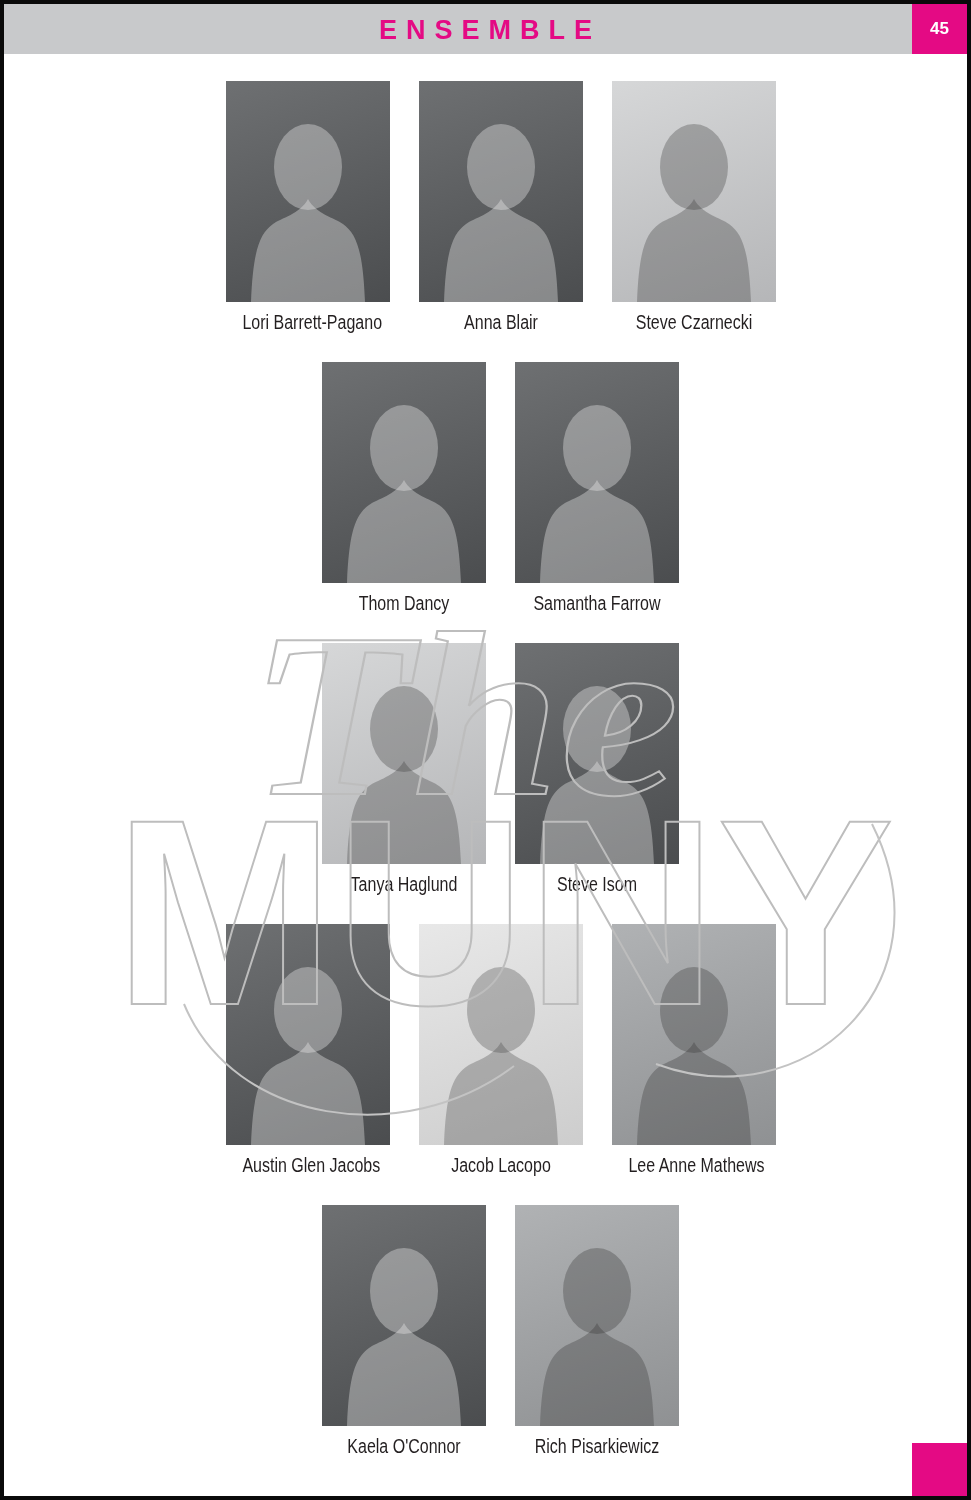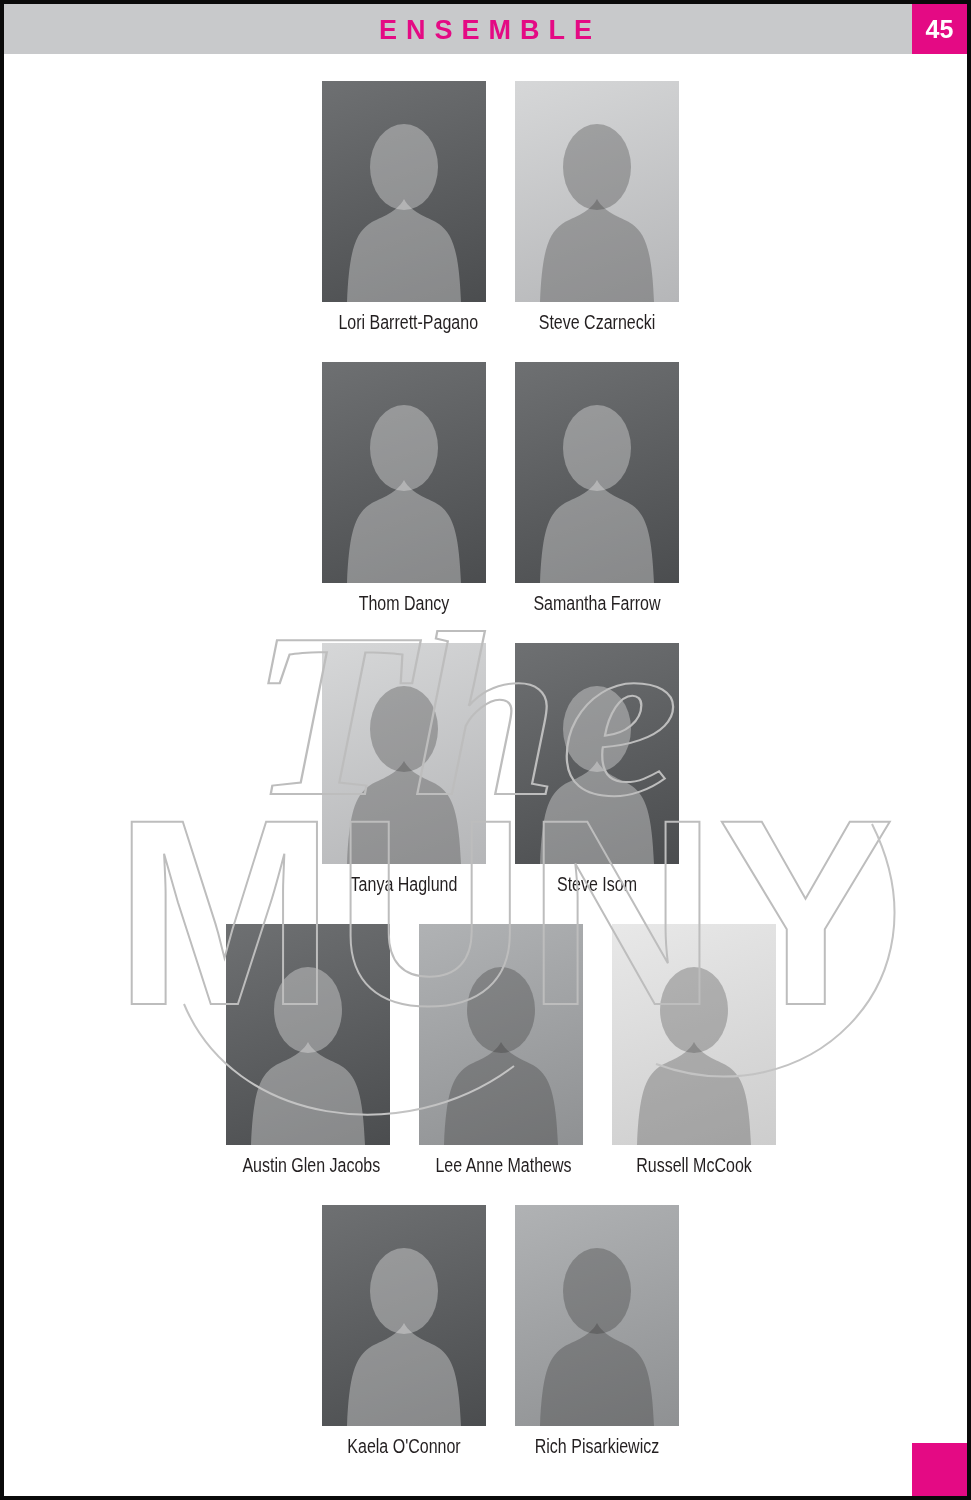--- a/index.html
+++ b/index.html
@@ -24,21 +24,21 @@
     position:absolute; left:0; right:-55px; top:0;
     margin:0; height:50px; line-height:52px;
     text-align:center;
     font-size:27px; font-weight:bold;
     letter-spacing:9px; padding-left:9px;
     color:#e40a84;
   }
   .page-number-box {
     width:55px; height:50px; background:#e40a84;
     display:flex; align-items:center; justify-content:center;
-    font-size:25px; font-weight:bold; color:#ffffff;
+    font-size:17px; font-weight:bold; color:#ffffff;
   }
 
   
   .grid { position:absolute; top:77px; left:0; right:0; z-index:1; }
   .row {
     display:flex; justify-content:center; gap:29px;
     margin:0 0 28px 30px; 
   }
   .card { width:164px; margin:0; }
   .photo {
@@ -111,20 +111,29 @@
       <figure class="card">
         <div class="photo t1">
           <svg viewBox="0 0 164 221" aria-hidden="true">
               <ellipse class="sil" cx="82" cy="86" rx="34" ry="43"></ellipse>
               <path class="sil" d="M82,118 c-8,15 -27,19 -35,25 c-14,10 -20,28 -22,78 l114,0 c-2,-50 -8,-68 -22,-78 c-8,-6 -27,-10 -35,-25 z"></path>
             </svg>
         </div>
         <figcaption class="name">Lori Barrett-Pagano</figcaption>
       </figure>
       <figure class="card">
+        <div class="photo t1">
+          <svg viewBox="0 0 164 221" aria-hidden="true">
+              <ellipse class="sil" cx="82" cy="86" rx="34" ry="43"></ellipse>
+              <path class="sil" d="M82,118 c-8,15 -27,19 -35,25 c-14,10 -20,28 -22,78 l114,0 c-2,-50 -8,-68 -22,-78 c-8,-6 -27,-10 -35,-25 z"></path>
+            </svg>
+        </div>
+        <figcaption class="name">Anna Blair</figcaption>
+      </figure>
+      <figure class="card">
         <div class="photo t4">
           <svg viewBox="0 0 164 221" aria-hidden="true">
               <ellipse class="sil" cx="82" cy="86" rx="34" ry="43"></ellipse>
               <path class="sil" d="M82,118 c-8,15 -27,19 -35,25 c-14,10 -20,28 -22,78 l114,0 c-2,-50 -8,-68 -22,-78 c-8,-6 -27,-10 -35,-25 z"></path>
             </svg>
         </div>
         <figcaption class="name">Steve Czarnecki</figcaption>
       </figure>
     </div>
 
@@ -174,36 +183,36 @@
       <figure class="card">
         <div class="photo t1">
           <svg viewBox="0 0 164 221" aria-hidden="true">
               <ellipse class="sil" cx="82" cy="86" rx="34" ry="43"></ellipse>
               <path class="sil" d="M82,118 c-8,15 -27,19 -35,25 c-14,10 -20,28 -22,78 l114,0 c-2,-50 -8,-68 -22,-78 c-8,-6 -27,-10 -35,-25 z"></path>
             </svg>
         </div>
         <figcaption class="name">Austin Glen Jacobs</figcaption>
       </figure>
       <figure class="card">
+        <div class="photo t2">
+          <svg viewBox="0 0 164 221" aria-hidden="true">
+              <ellipse class="sil" cx="82" cy="86" rx="34" ry="43"></ellipse>
+              <path class="sil" d="M82,118 c-8,15 -27,19 -35,25 c-14,10 -20,28 -22,78 l114,0 c-2,-50 -8,-68 -22,-78 c-8,-6 -27,-10 -35,-25 z"></path>
+            </svg>
+        </div>
+        <figcaption class="name">Jacob Lacopo</figcaption>
+      </figure>
+      <figure class="card">
         <div class="photo t3">
           <svg viewBox="0 0 164 221" aria-hidden="true">
               <ellipse class="sil" cx="82" cy="86" rx="34" ry="43"></ellipse>
               <path class="sil" d="M82,118 c-8,15 -27,19 -35,25 c-14,10 -20,28 -22,78 l114,0 c-2,-50 -8,-68 -22,-78 c-8,-6 -27,-10 -35,-25 z"></path>
             </svg>
         </div>
         <figcaption class="name">Lee Anne Mathews</figcaption>
-      </figure>
-      <figure class="card">
-        <div class="photo t2">
-          <svg viewBox="0 0 164 221" aria-hidden="true">
-              <ellipse class="sil" cx="82" cy="86" rx="34" ry="43"></ellipse>
-              <path class="sil" d="M82,118 c-8,15 -27,19 -35,25 c-14,10 -20,28 -22,78 l114,0 c-2,-50 -8,-68 -22,-78 c-8,-6 -27,-10 -35,-25 z"></path>
-            </svg>
-        </div>
-        <figcaption class="name">Russell McCook</figcaption>
       </figure>
     </div>
 
     <div class="row">
       <figure class="card">
         <div class="photo t1">
           <svg viewBox="0 0 164 221" aria-hidden="true">
               <ellipse class="sil" cx="82" cy="86" rx="34" ry="43"></ellipse>
               <path class="sil" d="M82,118 c-8,15 -27,19 -35,25 c-14,10 -20,28 -22,78 l114,0 c-2,-50 -8,-68 -22,-78 c-8,-6 -27,-10 -35,-25 z"></path>
             </svg>

